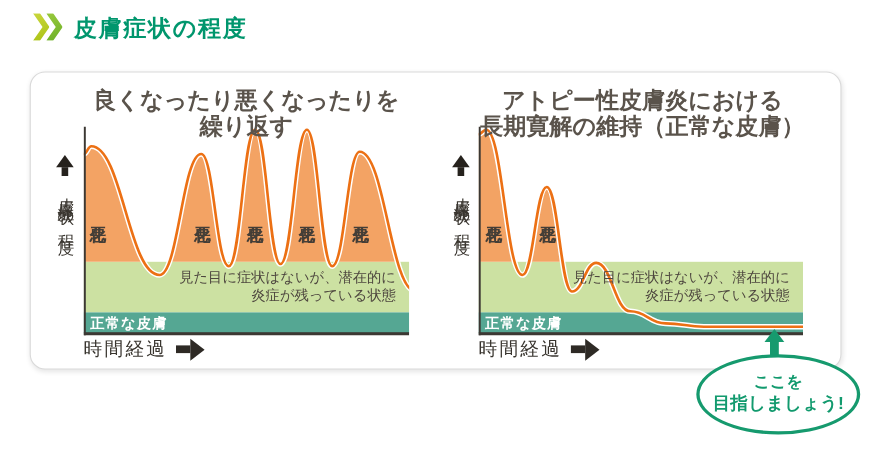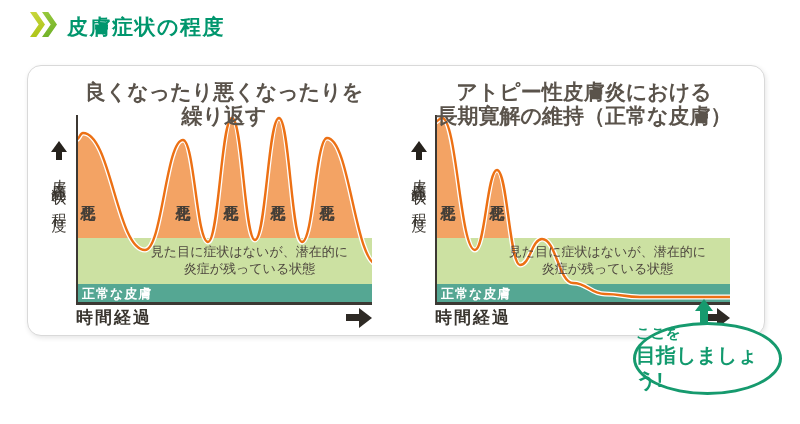--- a/index.html
+++ b/index.html
@@ -31,43 +31,43 @@
   .ua-head{width:0;height:0;border-left:8px solid transparent;border-right:8px solid transparent;
         border-bottom:11px solid #26221d;}
   .ua-shaft{width:6px;height:8px;background:#26221d;}
   .ylabel{writing-mode:vertical-rl;text-orientation:upright;font-size:15px;letter-spacing:3.5px;
         color:#39352f;font-weight:500;line-height:22px;}
   .plot{position:absolute;left:36px;top:37px;height:190px;z-index:2;}
   .chart-right .plot{left:35px;}
   .plot svg{display:block;overflow:hidden;}
   .peak-label{position:absolute;top:78px;writing-mode:vertical-rl;text-orientation:upright;
         font-size:15px;font-weight:bold;color:#443e37;line-height:16px;letter-spacing:1px;}
-  .zone-label{position:absolute;right:24px;top:128px;text-align:center;font-size:13px;line-height:17px;
+  .zone-label{position:absolute;right:12px;top:128px;text-align:right;font-size:13px;line-height:17px;
         color:#4e473f;font-weight:500;white-space:pre-line;}
   .band-label{position:absolute;left:6px;top:170px;font-size:13px;font-weight:bold;color:#ffffff;
         letter-spacing:1px;}
-  .x-axis{position:absolute;left:36px;top:228px;width:296px;display:flex;justify-content:space-between;
-        align-items:center;gap:8px;font-size:17px;font-weight:700;color:#39352f;letter-spacing:2px;}
+  .x-axis{position:absolute;left:36px;top:228px;width:296px;display:flex;justify-content:flex-start;
+        align-items:center;gap:8px;font-size:17px;font-weight:400;color:#39352f;letter-spacing:2px;}
   .chart-right .x-axis{left:35px;width:295px;}
   .right-arrow{display:inline-flex;align-items:center;}
   .ra-shaft{width:13px;height:7px;background:#2e2a25;}
   .ra-head{width:0;height:0;border-top:10px solid transparent;border-bottom:10px solid transparent;
         border-left:13px solid #2e2a25;}
 
   
   .callout-arrow-head{position:absolute;left:695px;top:299px;width:0;height:0;z-index:5;
         border-left:9px solid transparent;border-right:9px solid transparent;
         border-bottom:12px solid #169a6e;}
   .callout-arrow-shaft{position:absolute;left:700px;top:310px;width:8px;height:14px;
         background:#169a6e;z-index:5;}
   .bubble{position:absolute;left:633px;top:322px;width:143px;height:67px;background:#ffffff;
         border:3.5px solid #169a6e;border-radius:50%;z-index:6;display:flex;flex-direction:column;
-        justify-content:center;color:#129a6e;font-weight:bold;line-height:1.25;}
+        justify-content:center;align-items:center;color:#129a6e;font-weight:bold;line-height:1.25;}
   .bubble .l1{font-size:14.5px;}
-  .bubble .l2{font-size:20px;}
+  .bubble .l2{font-size:16px;}
 </style>
 </head>
 <body>
 
 <div class="page">
 
   <header class="page-header">
     <span>
       <i class="chev c1"></i><i class="chev c2"></i>
     </span>

